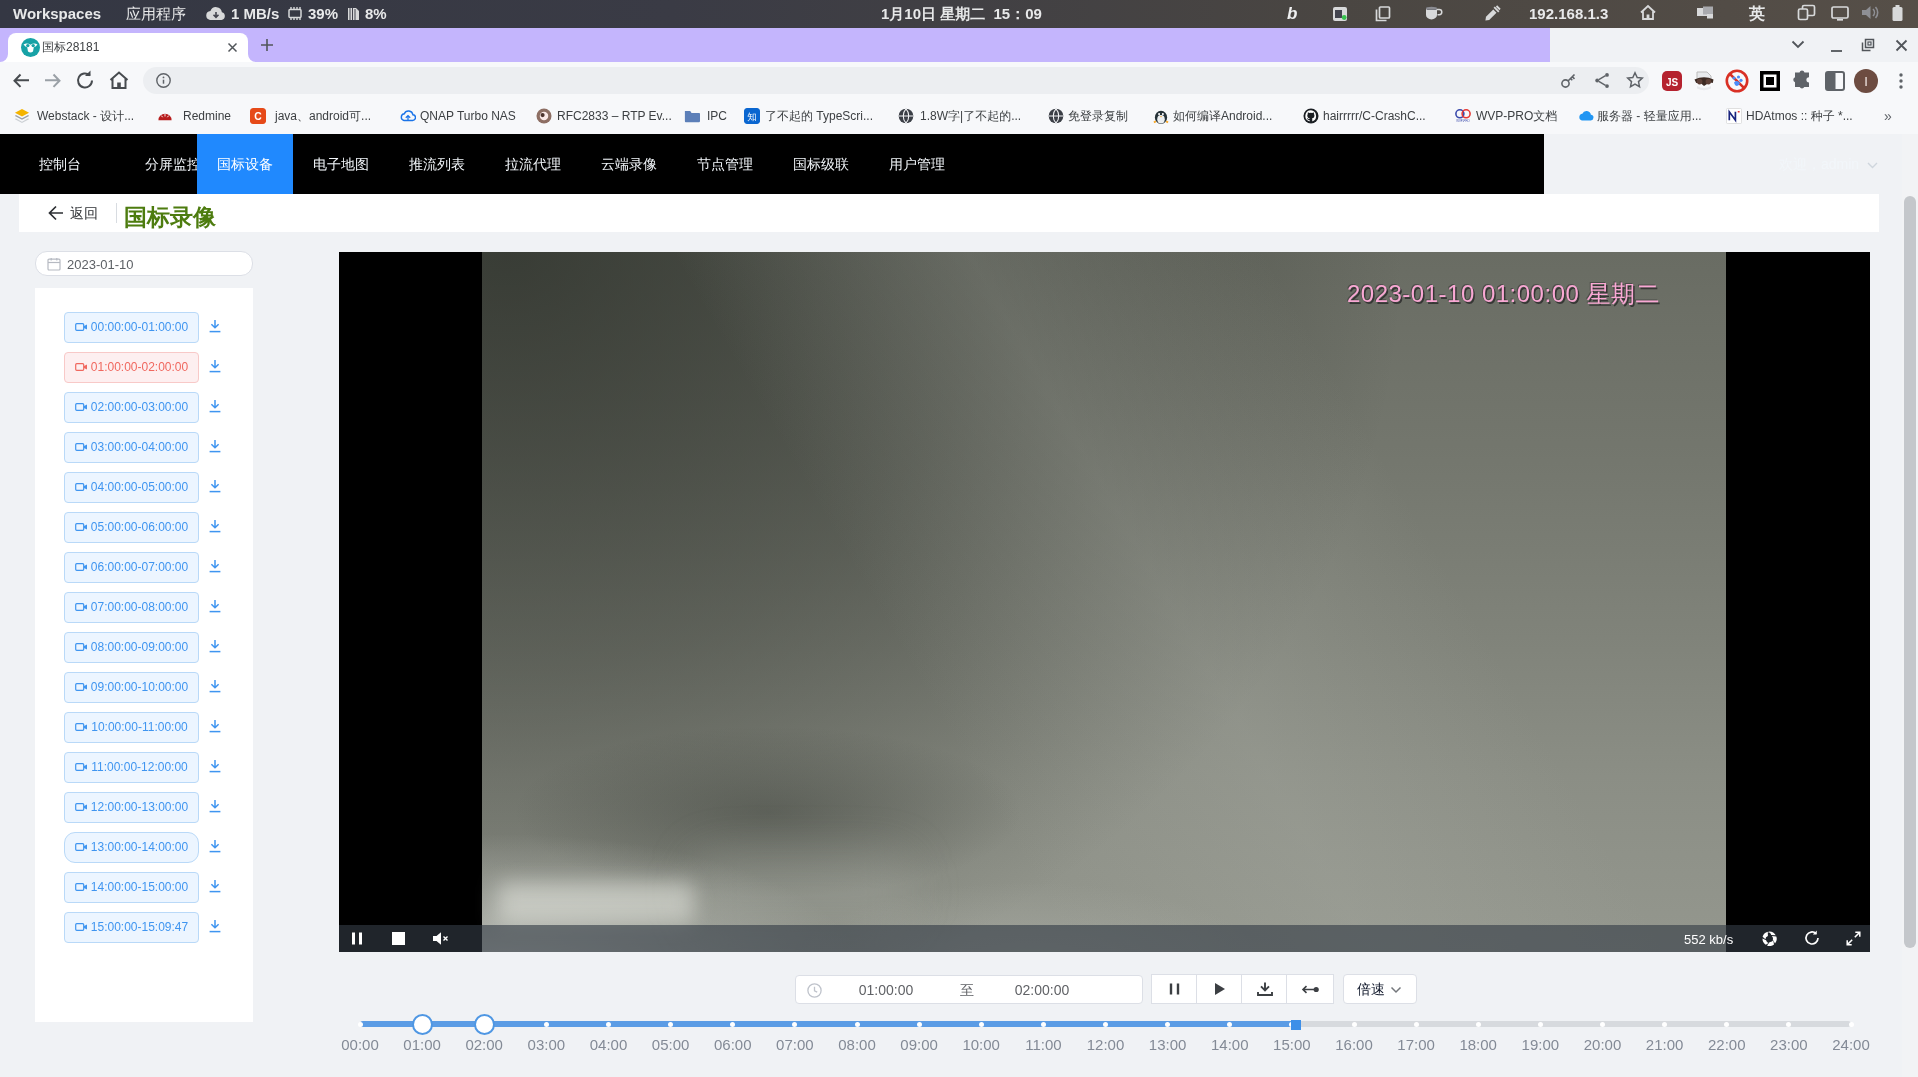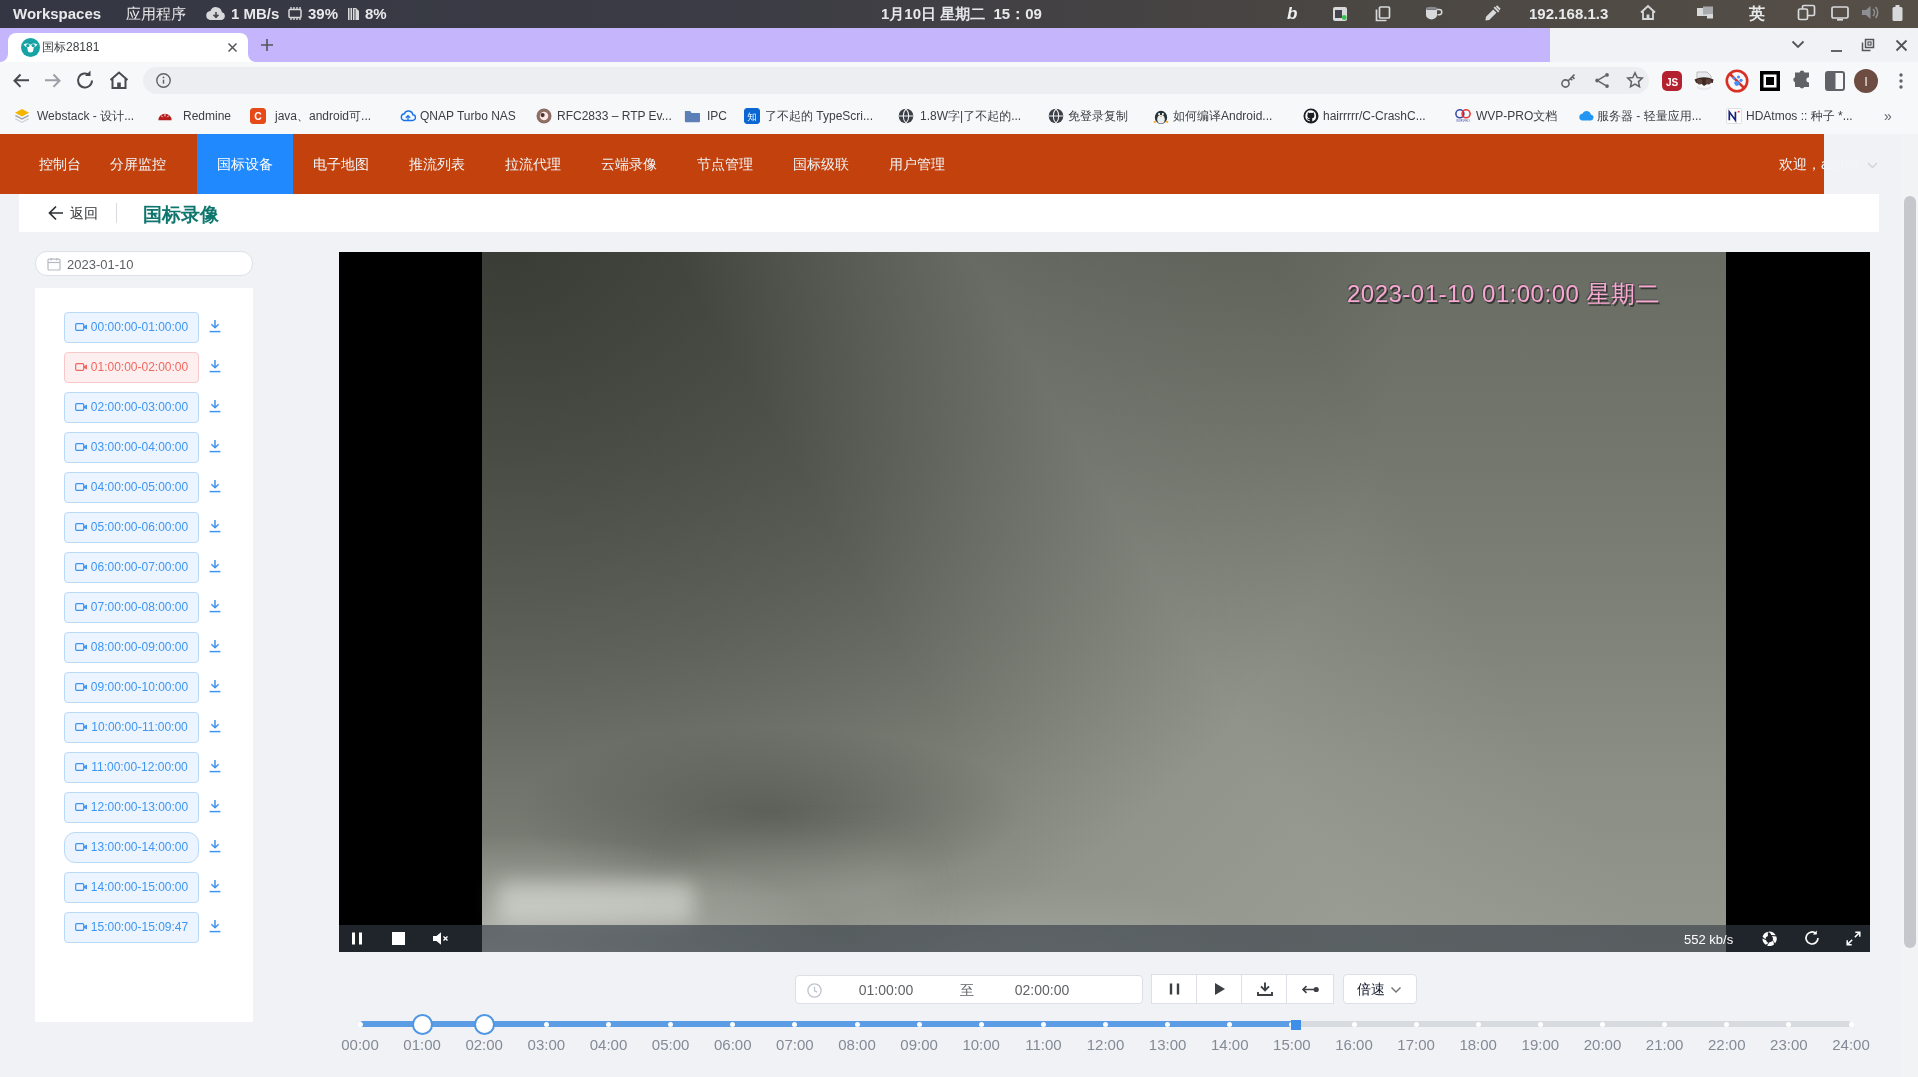--- a/index.html
+++ b/index.html
@@ -24,21 +24,21 @@
   #urlbox { position:absolute; left:143px; top:5px; width:1506px; height:27px; background:#eceef1; border-radius:14px; }
   #urlbox .url { position:absolute; left:35px; top:6px; font-size:14px; color:#5f6368; white-space:nowrap; }
   .navic { position:absolute; top:5px; width:28px; height:28px; color:#55585c; }
 
   
   #bookmarks { left:0; top:99px; width:1918px; height:35px; background:#f7f8fa; }
   .bm { position:absolute; top:0; height:35px; line-height:35px; font-size:12px; color:#3d4043; white-space:nowrap; }
   .bmi { position:absolute; top:9px; width:16px; height:16px; border-radius:3px; }
 
   
-  #appnav { left:0; top:134px; width:1824px; height:60px; background:#c2410c; }
+  #appnav { left:0; top:134px; width:1544px; height:60px; background:#000000; }
   .mi { position:absolute; top:0; height:60px; line-height:60px; color:#f2f6fa; font-size:14px; text-align:center; }
 
   
   #subhdr { left:19px; top:194px; width:1860px; height:38px; background:#fff; }
 
   
   #dateinput { left:35px; top:251px; width:218px; height:25px; background:#fff; border:1px solid #dcdfe6; border-radius:12px; }
   #listpanel { left:35px; top:288px; width:218px; height:734px; background:#fff; }
   .seg { position:absolute; left:29px; width:135px; height:31px; border-radius:4px; background:#ecf5ff; border:1px solid #b9d9f8; color:#3f95f0; font-size:12px; line-height:29px; white-space:nowrap; }
   .seg.red { background:#fdeff0; border-color:#f8c9c8; color:#f0685f; }
@@ -339,42 +339,42 @@
     <svg class="bmi" style="left:1726px" width="17" height="17" viewBox="0 0 17 17">
       <rect width="17" height="17" rx="2" fill="#fff" stroke="#bbb"></rect>
       <path d="M3.5 13 V4 l6.5 9 V4" stroke="#1a237e" stroke-width="1.8" fill="none"></path>
       <path d="M12.5 4 l2 0" stroke="#e53935" stroke-width="1.8"></path>
     </svg>
     <div class="bm" style="left:1746px">HDAtmos :: 种子 *...</div>
     <div class="bm" style="left:1884px;color:#5f6368;font-size:14px;">»</div>
   </div>
   <div class="abs" id="appnav">
     <div class="mi" style="left:19px;width:82px;">控制台</div>
-    <div class="mi" style="left:90px;width:96px;">分屏监控</div>
+    <div class="mi" style="left:105px;width:96px;text-align:right;">分屏监控</div>
     <div class="mi" style="left:197px;width:96px;background:#2089fe;color:#fff;">国标设备</div>
     <div class="mi" style="left:293px;width:96px;">电子地图</div>
     <div class="mi" style="left:389px;width:96px;">推流列表</div>
     <div class="mi" style="left:485px;width:96px;">拉流代理</div>
     <div class="mi" style="left:581px;width:96px;">云端录像</div>
     <div class="mi" style="left:677px;width:96px;">节点管理</div>
     <div class="mi" style="left:773px;width:96px;">国标级联</div>
     <div class="mi" style="left:869px;width:96px;">用户管理</div>
     <div class="mi" style="left:1779px;width:130px;text-align:left;white-space:nowrap;">欢迎，admin
       <svg style="margin-left:4px" width="11" height="7" viewBox="0 0 11 7">
         <path d="M1 1 L5.5 5.5 L10 1" stroke="#cfd6dd" stroke-width="1.4" fill="none"></path>
       </svg>
     </div>
   </div>
   <div class="abs" id="subhdr">
     <svg style="position:absolute;left:29px;top:7px" width="16" height="24" viewBox="0 0 16 24">
       <path d="M15 12 H2 M8 5.5 L1.5 12 L8 18.5" fill="none" stroke="#2c2f33" stroke-width="1.7"></path>
     </svg>
     <div style="position:absolute;left:51px;top:11px;font-size:14px;color:#2c2f33;">返回</div>
     <div style="position:absolute;left:97px;top:9px;width:1px;height:20px;background:#d8dce1;"></div>
-    <div style="position:absolute;left:124px;top:8px;font-size:19px;font-weight:bold;color:#0f766e;">国标录像</div>
+    <div style="position:absolute;left:105px;top:8px;font-size:23px;font-weight:bold;color:#4d7c0f;">国标录像</div>
   </div>
   <div class="abs" id="dateinput">
     <svg style="position:absolute;left:11px;top:5px" width="14" height="14" viewBox="0 0 14 14">
       <rect x="1" y="2.2" width="12" height="10.8" rx="1" fill="none" stroke="#b6bac2" stroke-width="1.2"></rect>
       <path d="M1 5.5 h12" stroke="#b6bac2" stroke-width="1.2"></path>
       <path d="M4.2 1 v2.5 M9.8 1 v2.5" stroke="#b6bac2" stroke-width="1.2"></path>
     </svg>
     <div style="position:absolute;left:31px;top:5px;font-size:13px;color:#5d6166;">2023-01-10</div>
   </div>
   <div class="abs" id="listpanel">

